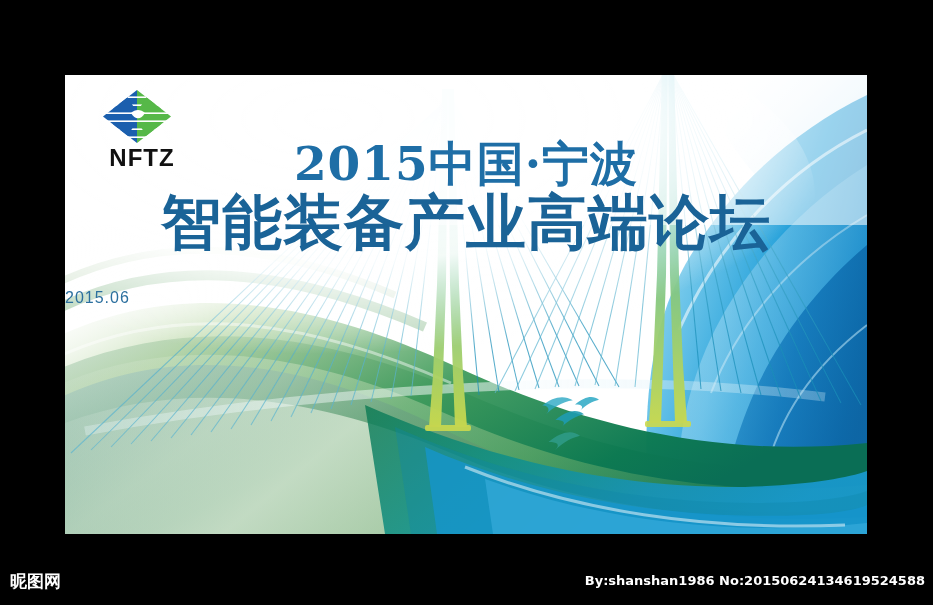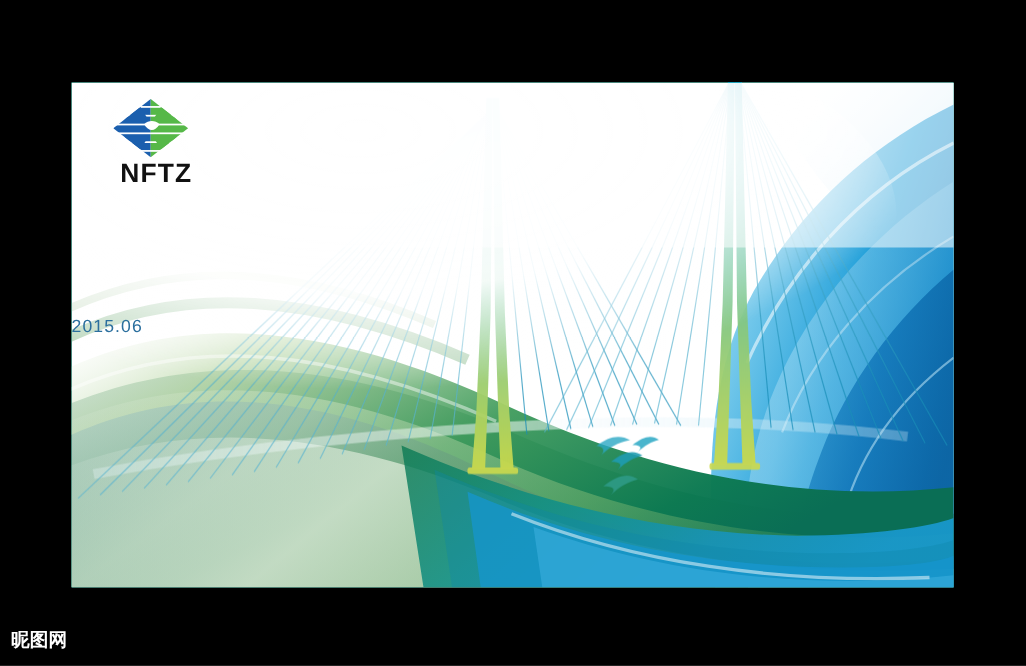--- a/index.html
+++ b/index.html
@@ -20,21 +20,21 @@
   }
 
   
   #poster {
     position: absolute;
     left: 65px;
     top: 75px;
     width: 802px;
     height: 459px;
     overflow: hidden;
-    background: #5eead4;
+    background: #f0abfc;
   }
 
   #poster-art {
     position: absolute;
     left: 0;
     top: 0;
     width: 802px;
     height: 459px;
   }
 
@@ -387,23 +387,28 @@
           <path d="M 38 20 L 48 4 L 60 20 Z" fill="#56b848"></path>
           <path d="M 12 35 L 34 35 L 24 51 Z" fill="#1b5fae"></path>
           <path d="M 38 35 L 60 35 L 48 51 Z" fill="#56b848"></path>
 
           <path d="M 30 24 C 34 20 40 20 44 24 C 40 31 34 31 30 24 Z" fill="#ffffff"></path>
         </g>
       </svg>
       <div id="logo-word">NFTZ</div>
     </div>
 
+    <div id="title-wrap">
+      <div id="title-line1">2015中国·宁波</div>
+      <div id="title-line2">智能装备产业高端论坛</div>
+    </div>
 
     <div id="subtitle-date">2015.06</div>
   </div>
 
   <div id="footer">
     <div id="footer-left">
       <span id="wm-cn">昵图网</span>
     </div>
+    <div id="footer-right">By:shanshan1986 No:20150624134619524588</div>
   </div>
 
 </div>
 
 </body></html>

